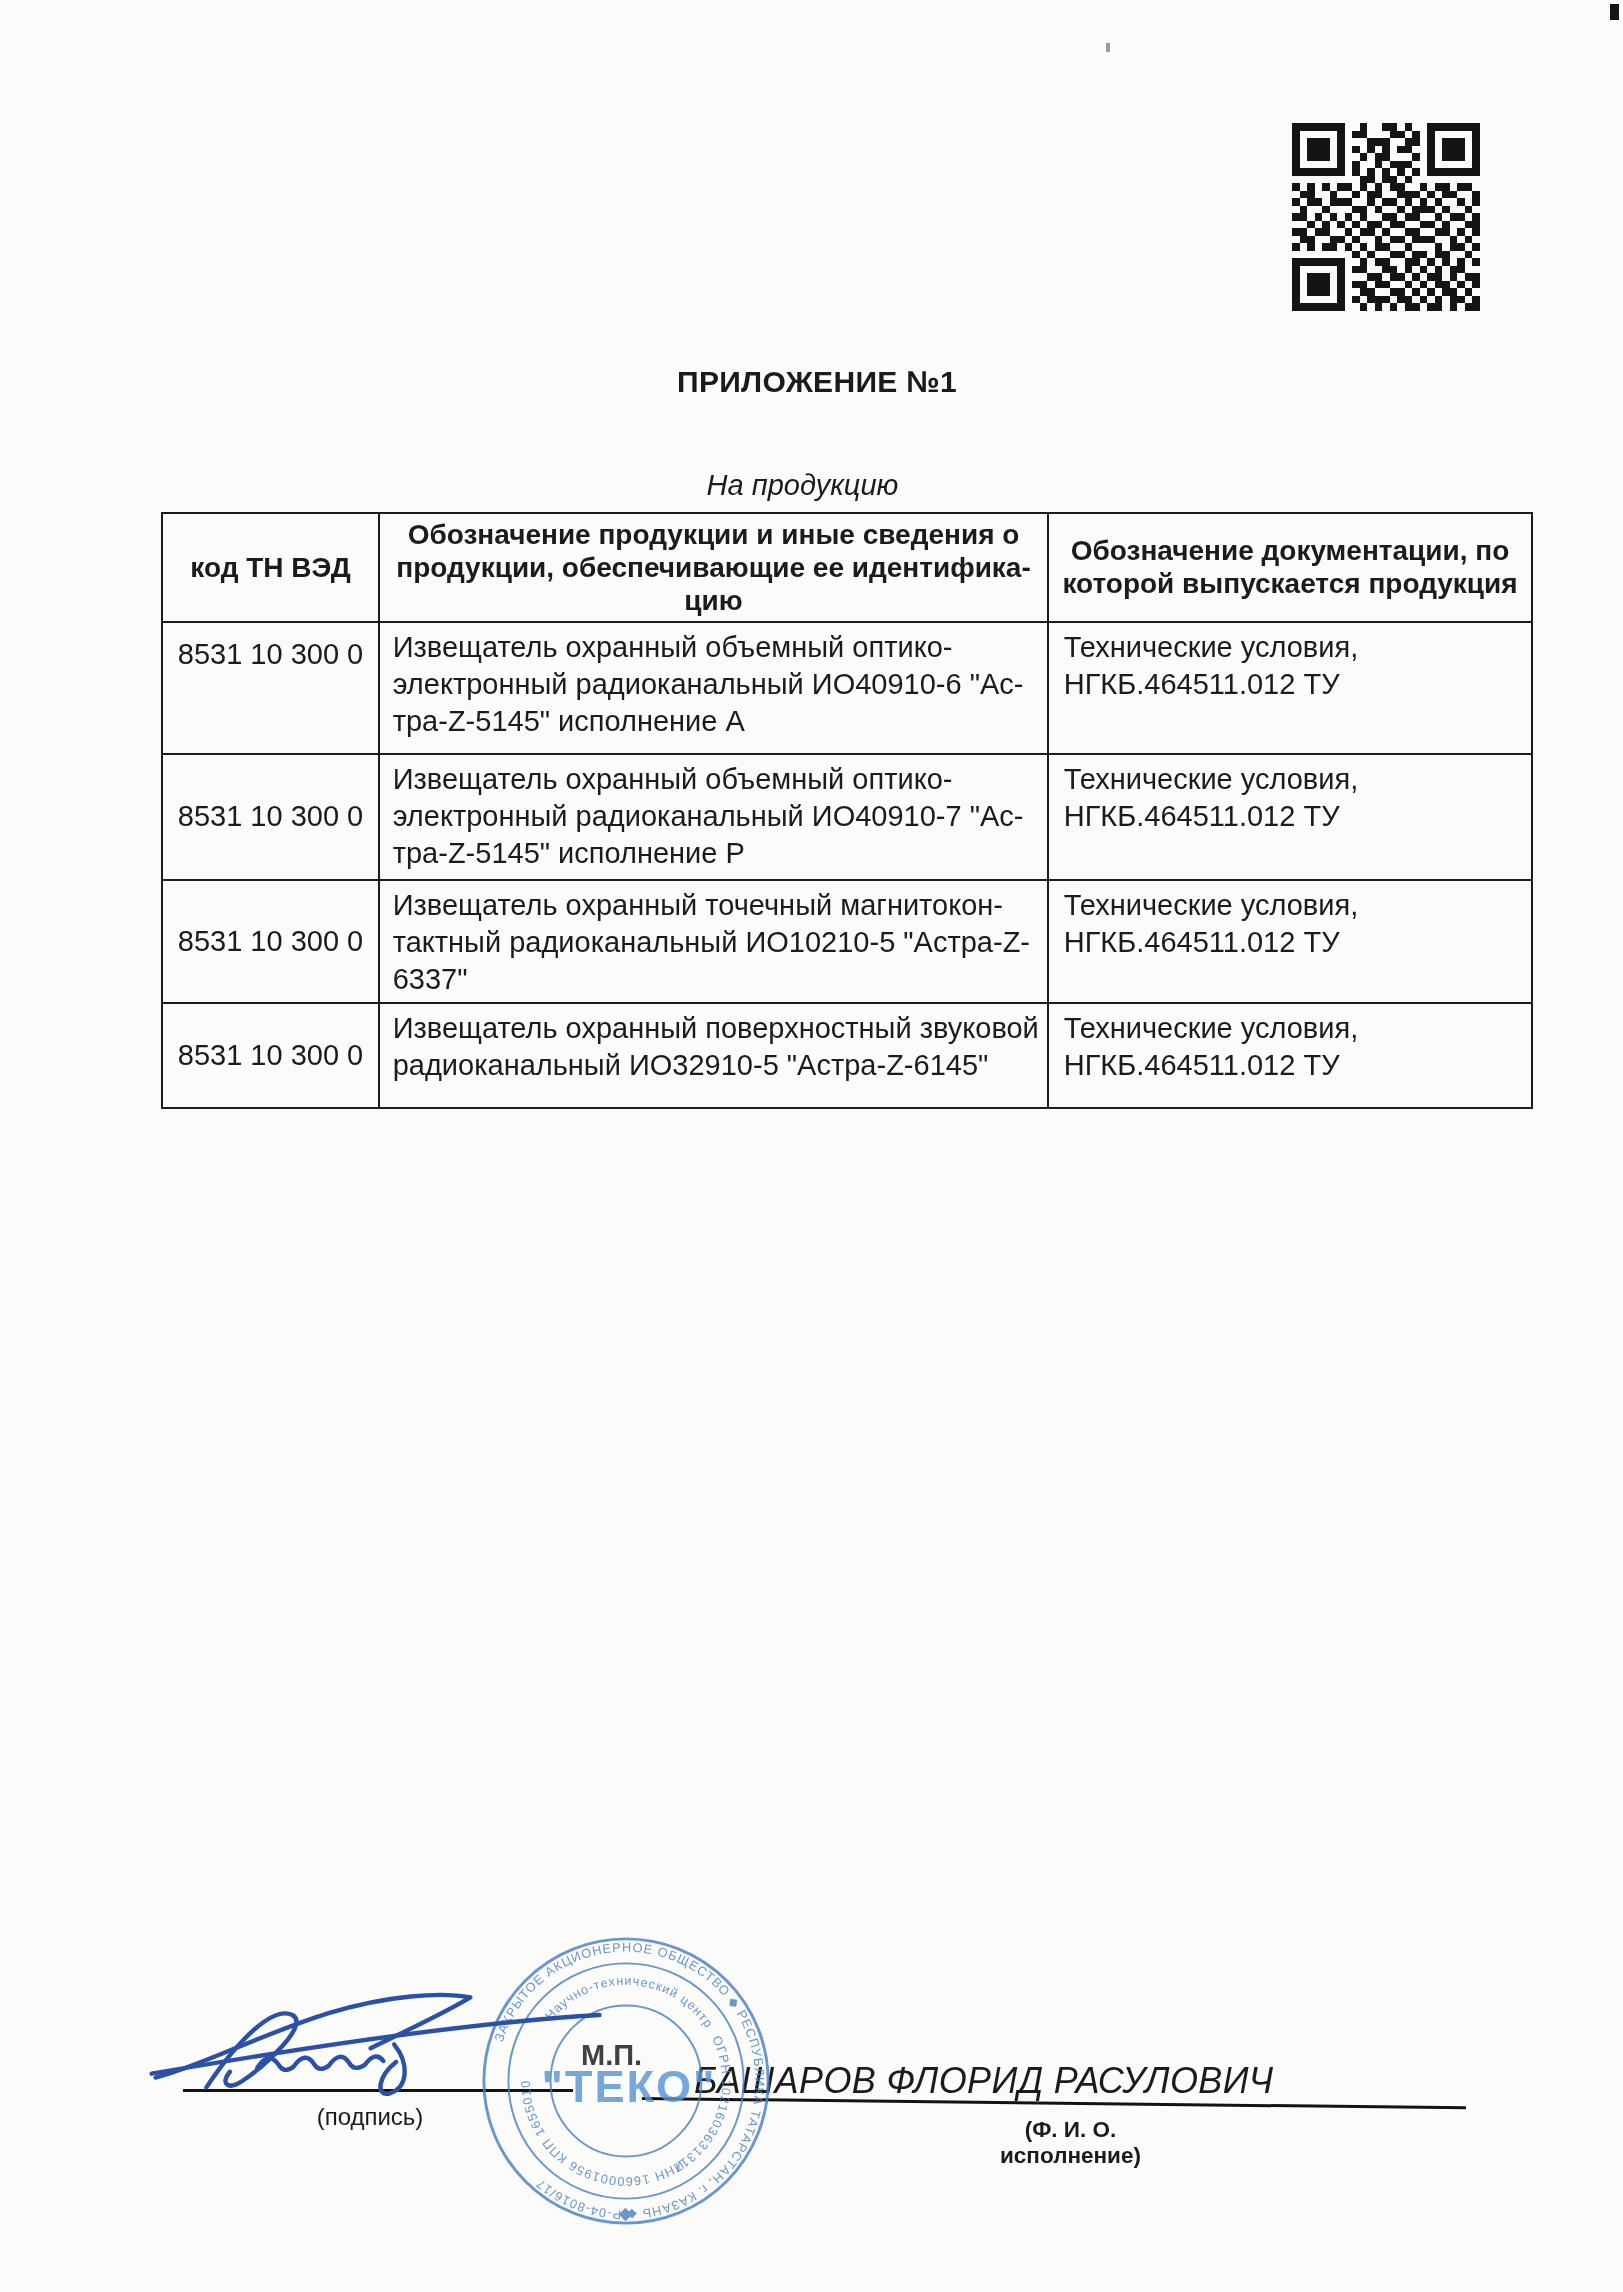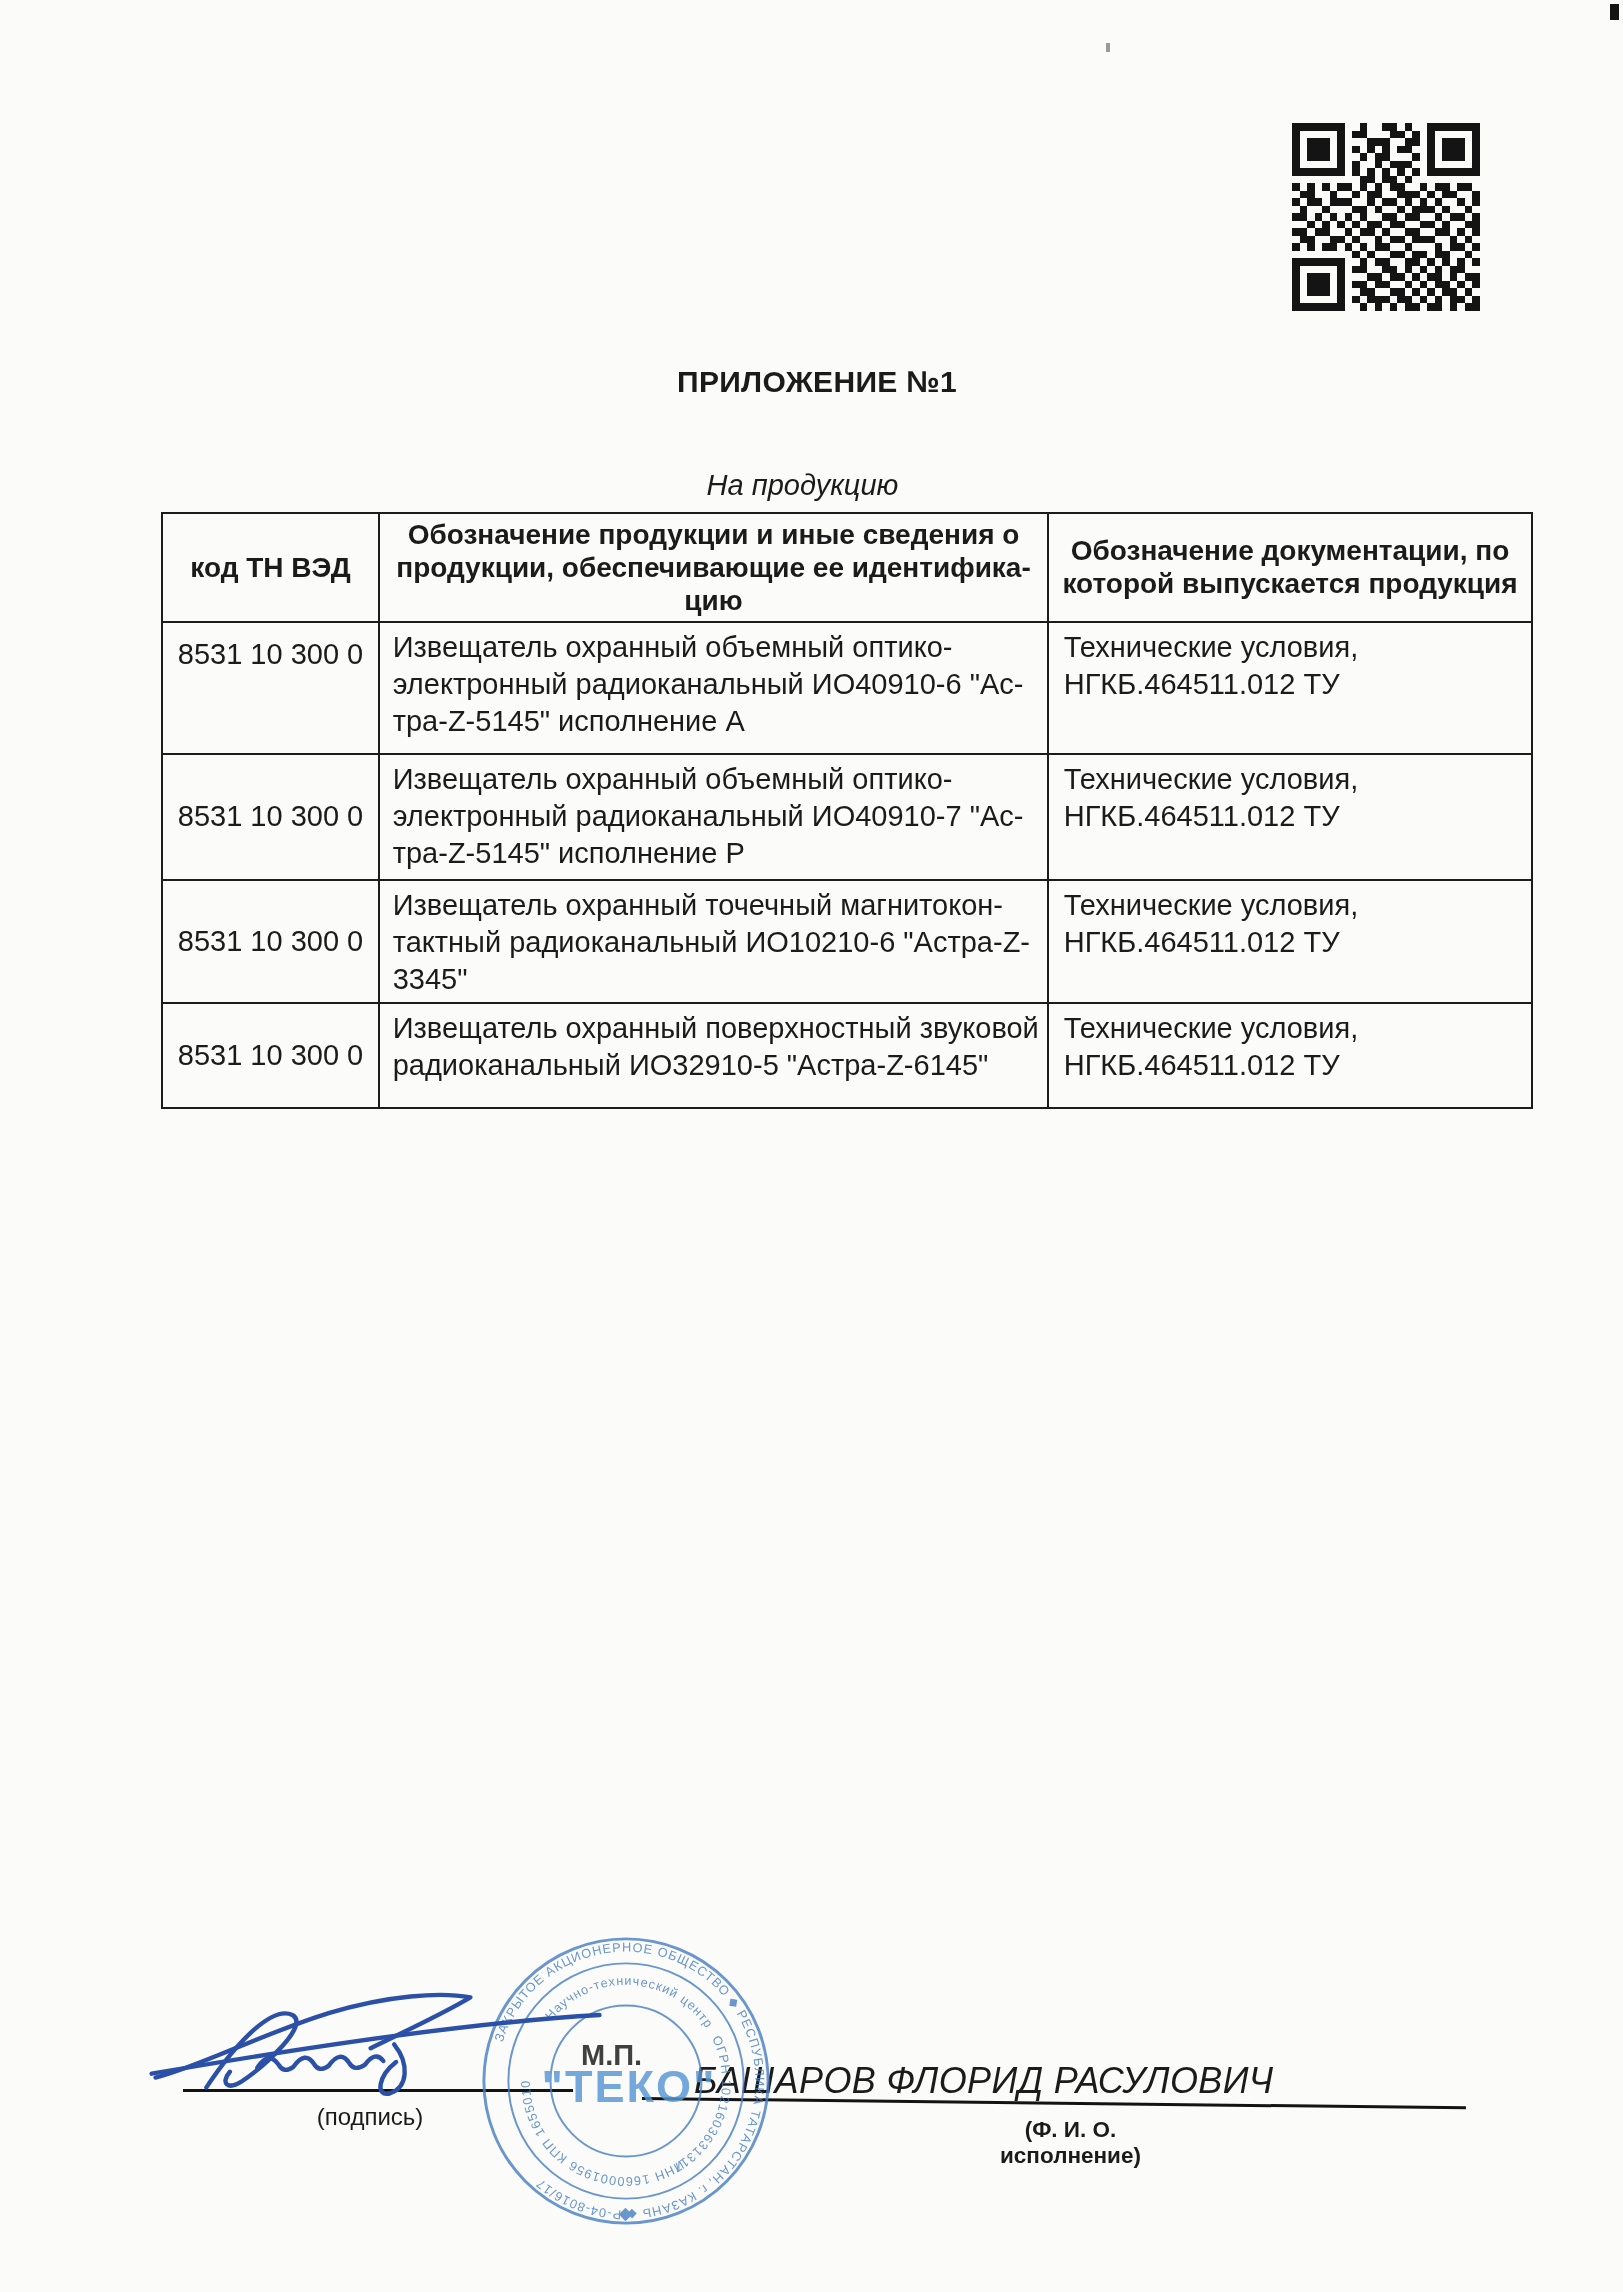--- a/index.html
+++ b/index.html
@@ -79,21 +79,21 @@
         <td class="name">Извещатель охранный объемный оптико-электронный радиоканальный ИО40910-6 "Ас-тра-Z-5145" исполнение А</td>
         <td class="doc">Технические условия, НГКБ.464511.012 ТУ</td>
       </tr>
       <tr class="r2">
         <td class="code">8531 10 300 0</td>
         <td class="name">Извещатель охранный объемный оптико-электронный радиоканальный ИО40910-7 "Ас-тра-Z-5145" исполнение Р</td>
         <td class="doc">Технические условия, НГКБ.464511.012 ТУ</td>
       </tr>
       <tr class="r3">
         <td class="code">8531 10 300 0</td>
-        <td class="name">Извещатель охранный точечный магнитокон-тактный радиоканальный ИО10210-6 "Астра-Z-3345"</td>
+        <td class="name">Извещатель охранный точечный магнитокон-тактный радиоканальный ИО10210-5 "Астра-Z-6337"</td>
         <td class="doc">Технические условия, НГКБ.464511.012 ТУ</td>
       </tr>
       <tr class="r4">
         <td class="code">8531 10 300 0</td>
         <td class="name">Извещатель охранный поверхностный звуковой радиоканальный ИО32910-5 "Астра-Z-6145"</td>
         <td class="doc">Технические условия, НГКБ.464511.012 ТУ</td>
       </tr>
     </tbody>
   </table>
 

